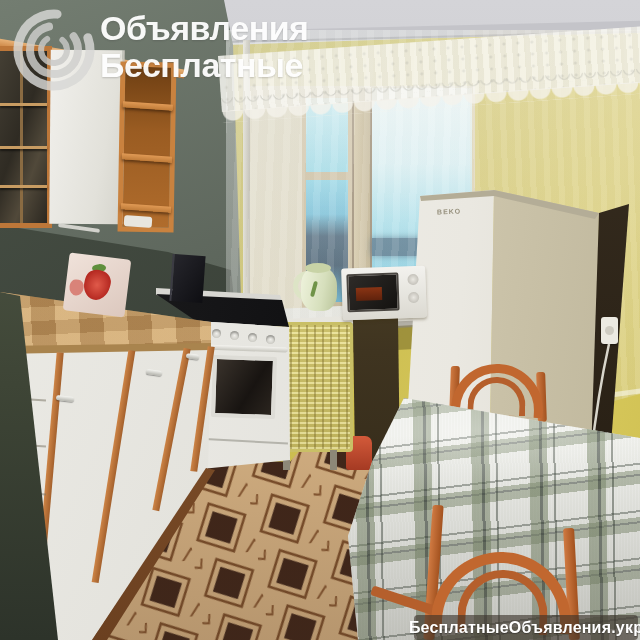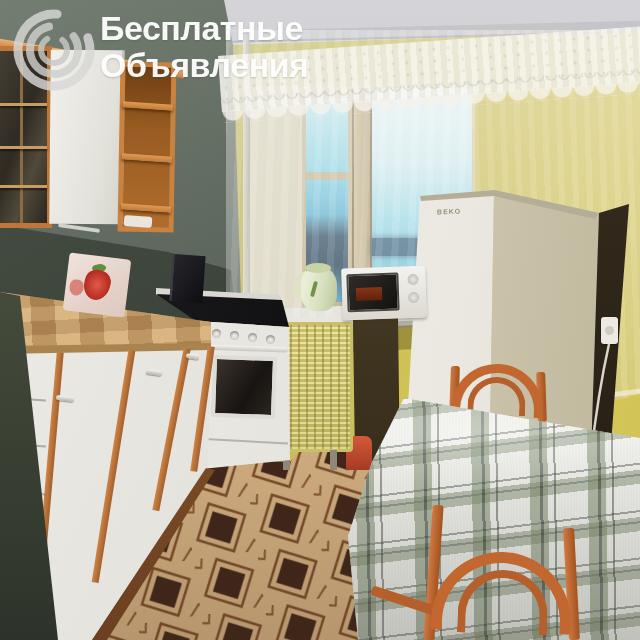--- a/index.html
+++ b/index.html
@@ -336,17 +336,20 @@
   <div class="abs" style="left:8px;top:4px;width:92px;height:92px">
     <svg width="92" height="92" viewBox="0 0 92 92">
       <g opacity="0.82">
         <circle cx="46" cy="46" r="36" fill="none" stroke="#d8d8d6" stroke-width="9" stroke-dasharray="185 41.2" stroke-linecap="round" transform="rotate(-20 46 46)"></circle>
         <circle cx="46" cy="46" r="24" fill="none" stroke="#cfcfcd" stroke-width="8" stroke-dasharray="122 28.8" stroke-linecap="round" transform="rotate(-35 46 46)"></circle>
         <circle cx="46" cy="46" r="13" fill="none" stroke="#c9c9c7" stroke-width="6" stroke-dasharray="65 16.7" stroke-linecap="round" transform="rotate(-50 46 46)"></circle>
       </g>
     </svg>
   </div>
   <div class="abs wm-logo-text">
+    <div>Объявления</div>
     <div>Бесплатные</div>
-    <div>Объявления</div>
+  </div>
+  <div class="abs wm-footer">
+    <span>БесплатныеОбъявления.укр</span>
   </div>
 
 </div>
 
 </body></html>

